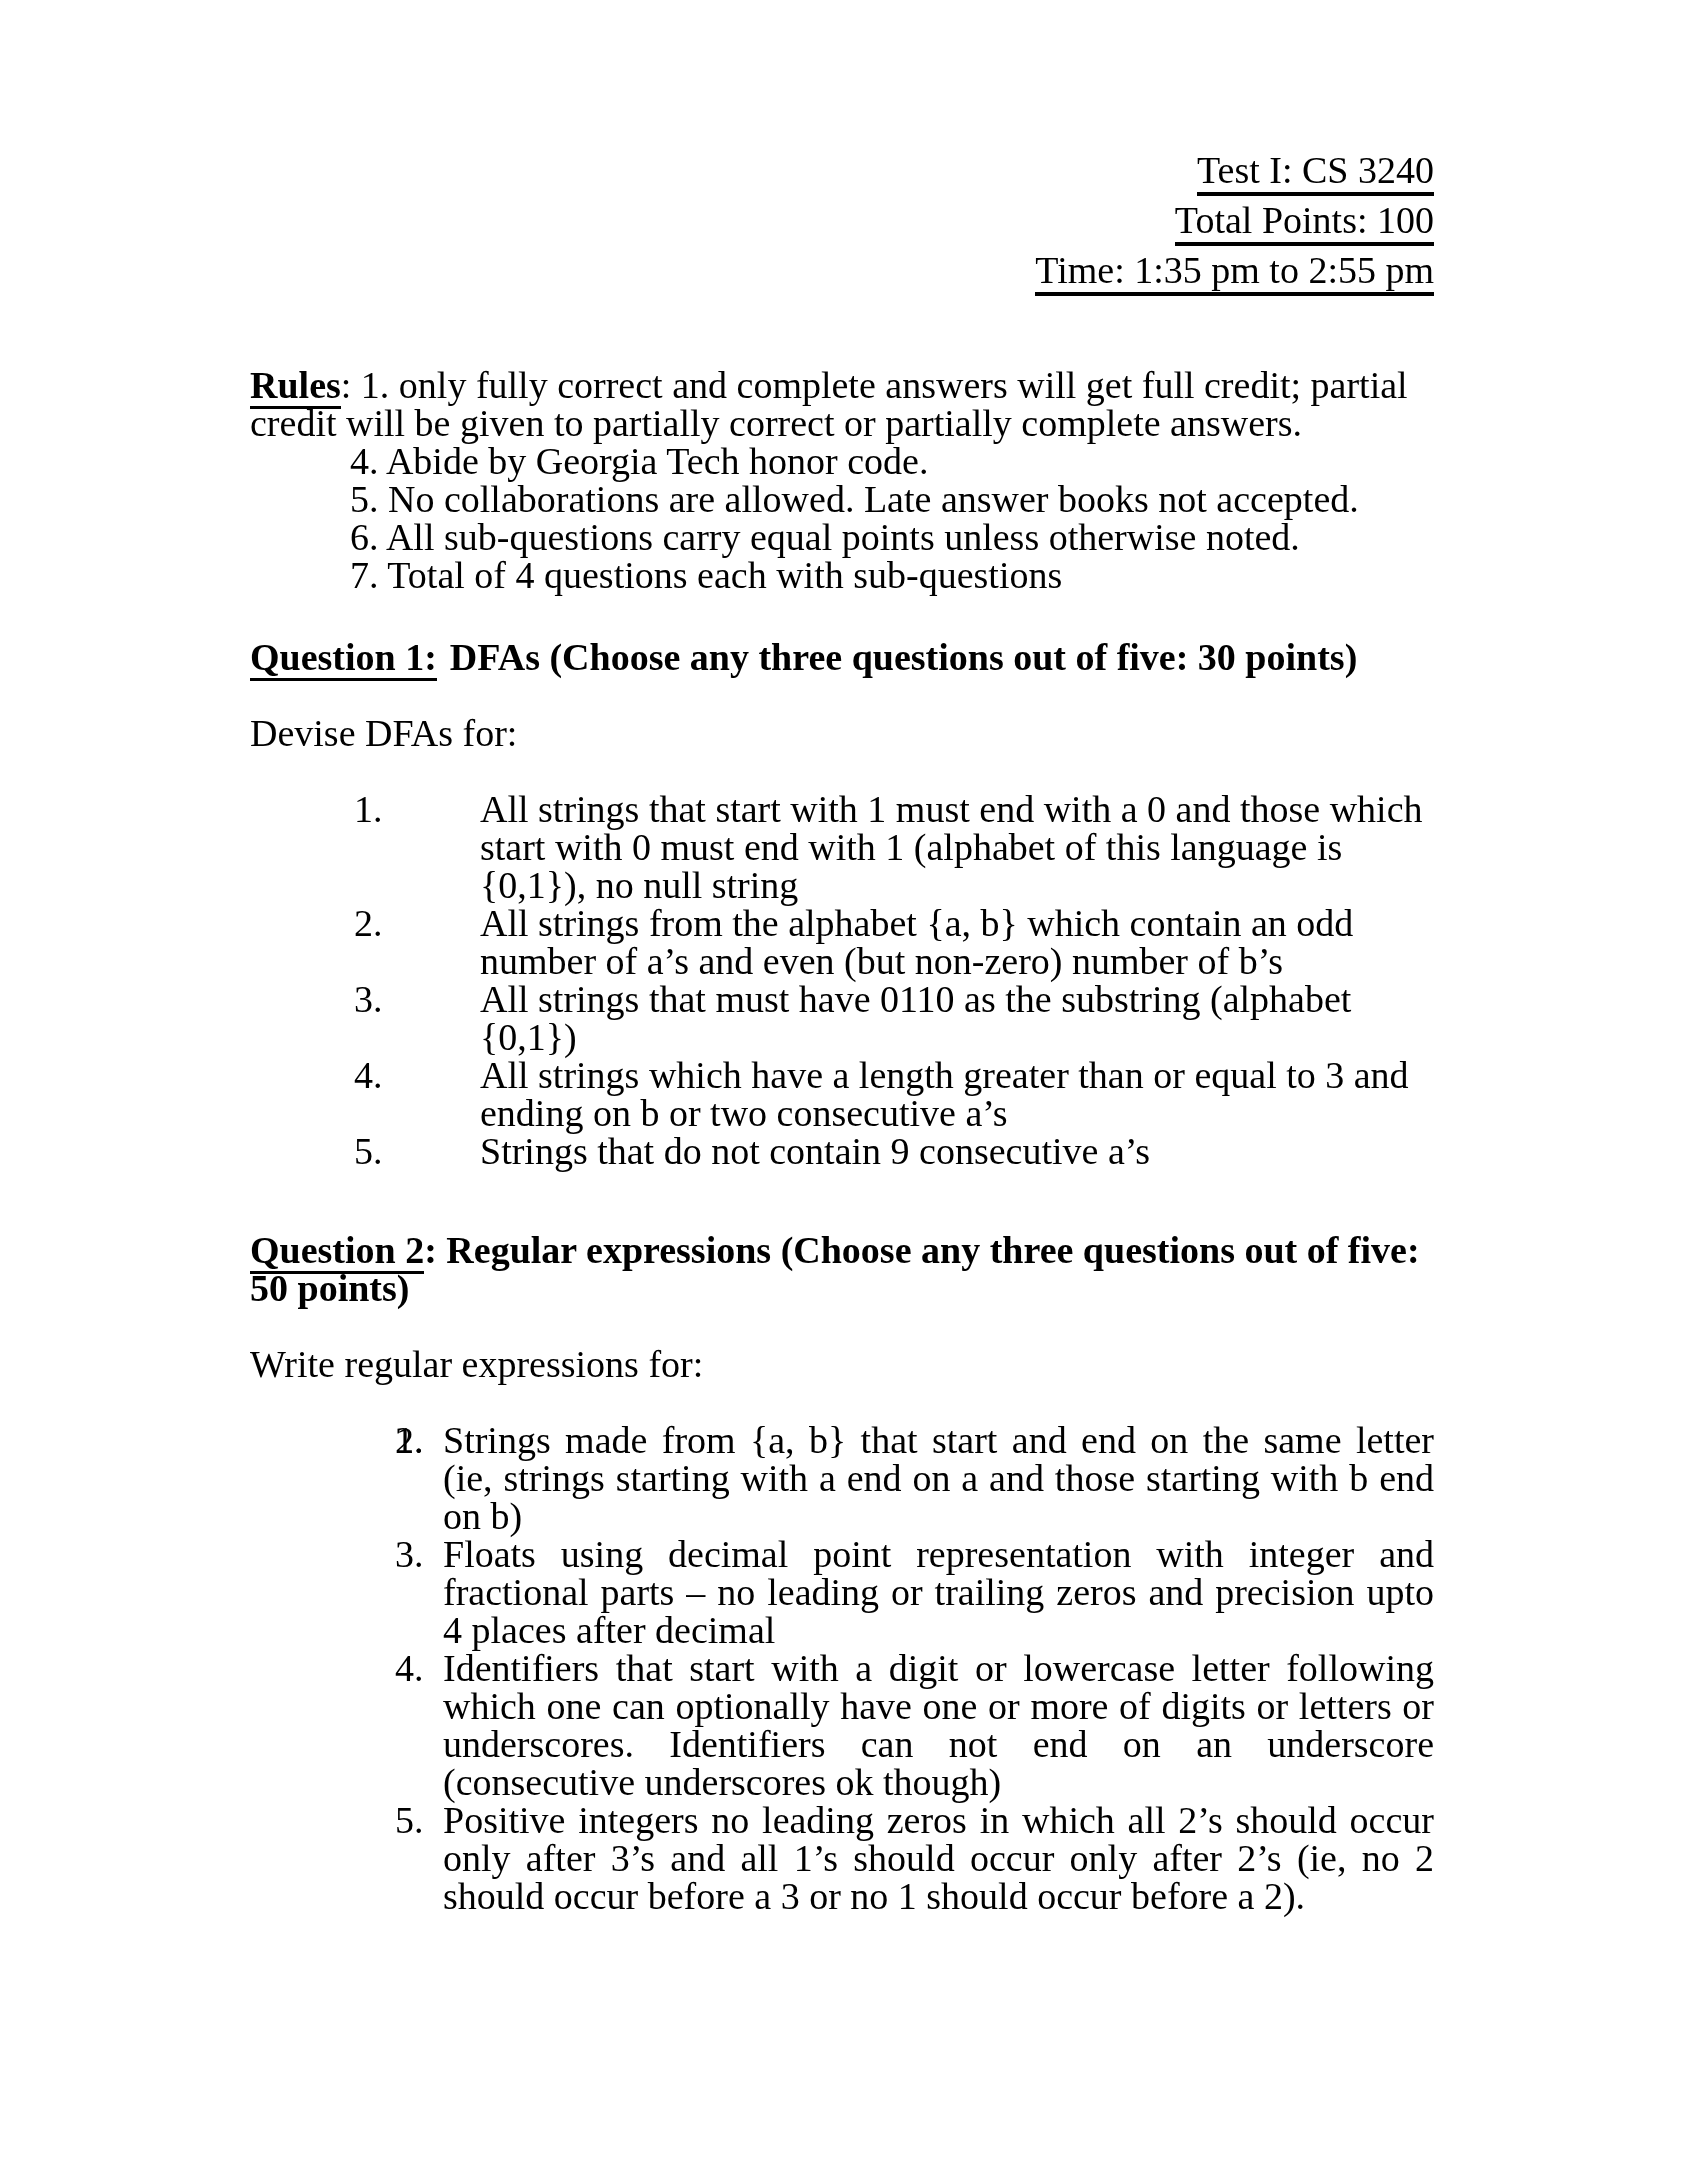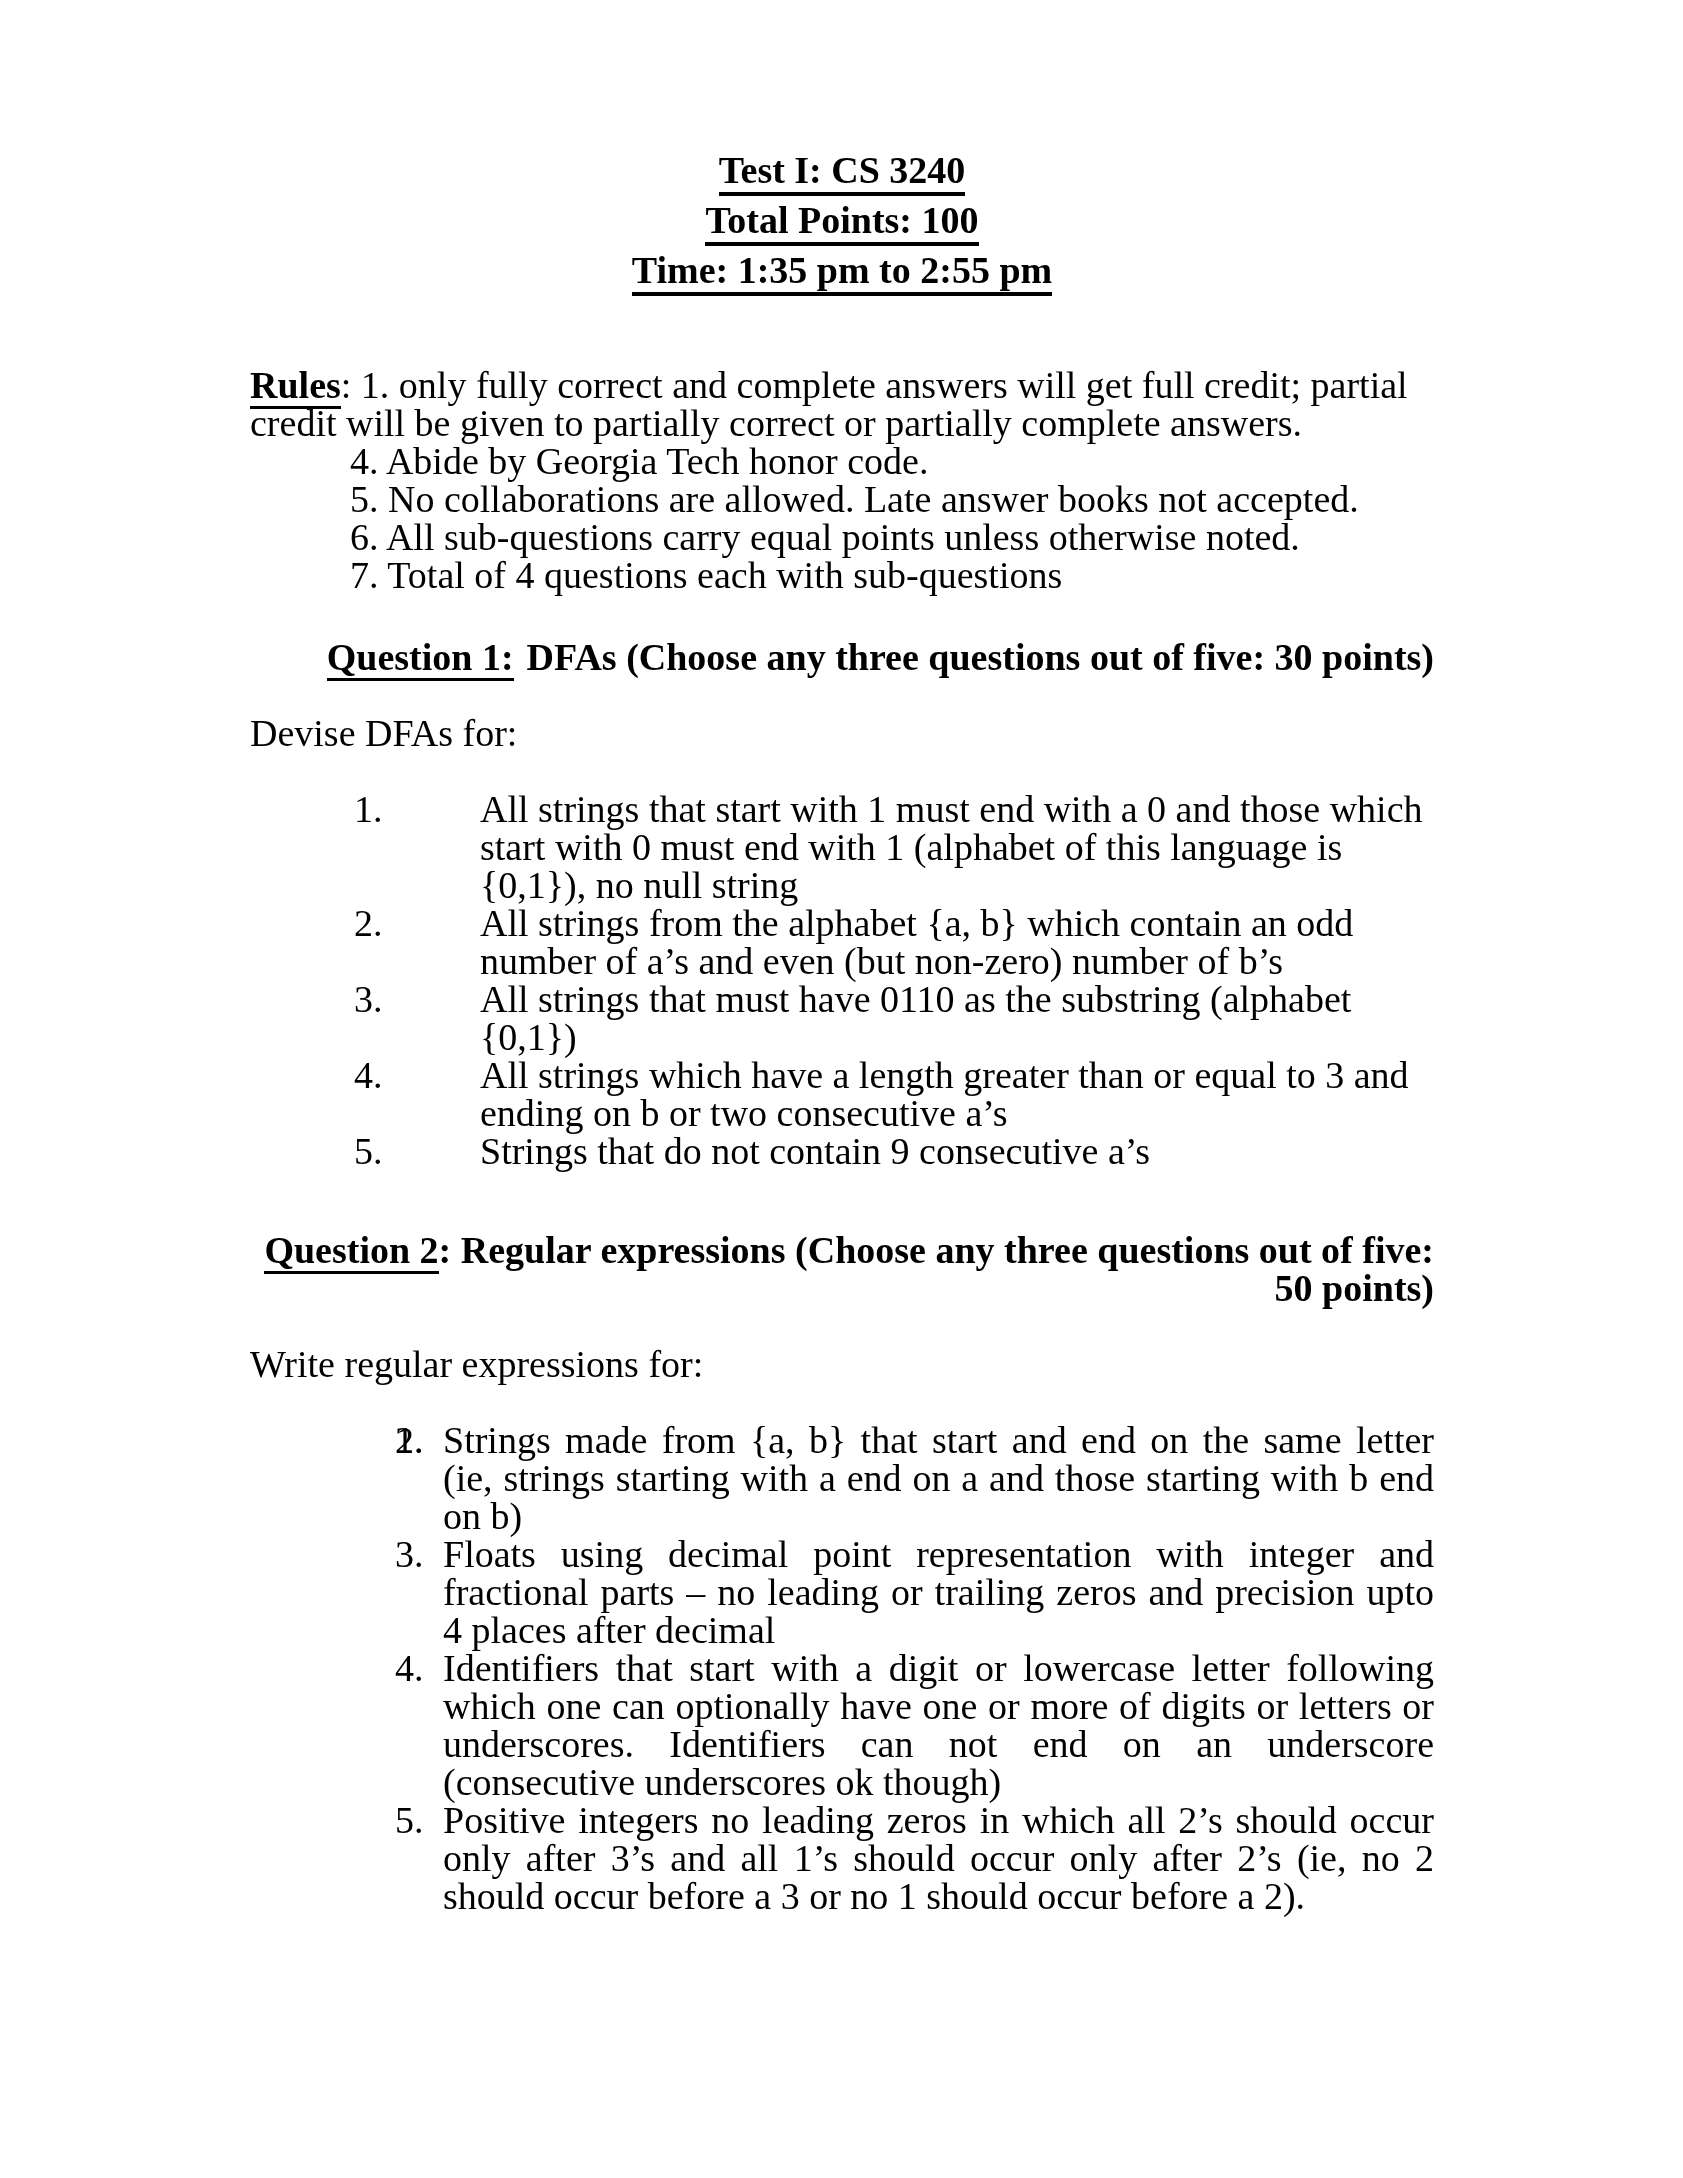--- a/index.html
+++ b/index.html
@@ -21,42 +21,42 @@
     top: 0;
     width: 1184px;
   }
   
   .title-block {
     margin-top: 145px;
     text-align: center;
   }
   .title-line {
     font-size: 38px;
-    font-weight: bold;
+    font-weight: normal;
     line-height: 50px;
+    text-align: right;
   }
   .title-line .u {
     border-bottom: 4px solid #000;
     padding-bottom: 1px;
   }
   
   .bodytext {
     font-size: 38px;
     line-height: 38px;
     font-family: Liberation Serif, serif;
   }
   .rules-section { margin-top: 71px; }
   .u-label {
     font-weight: bold;
     border-bottom: 3px solid #000;
   }
   .rules-item { padding-left: 100px; }
   .q-heading {
     font-weight: bold;
-    text-align: right;
   }
   .q1-heading { margin-top: 44px; }
   .q2-heading { margin-top: 61px; }
   .q-heading .q-title-gap { margin-left: 13px; }
   .q-intro { margin-top: 38px; }
   .q-list {
     list-style: none;
     margin: 38px 0 0 0;
     padding: 0;
   }

